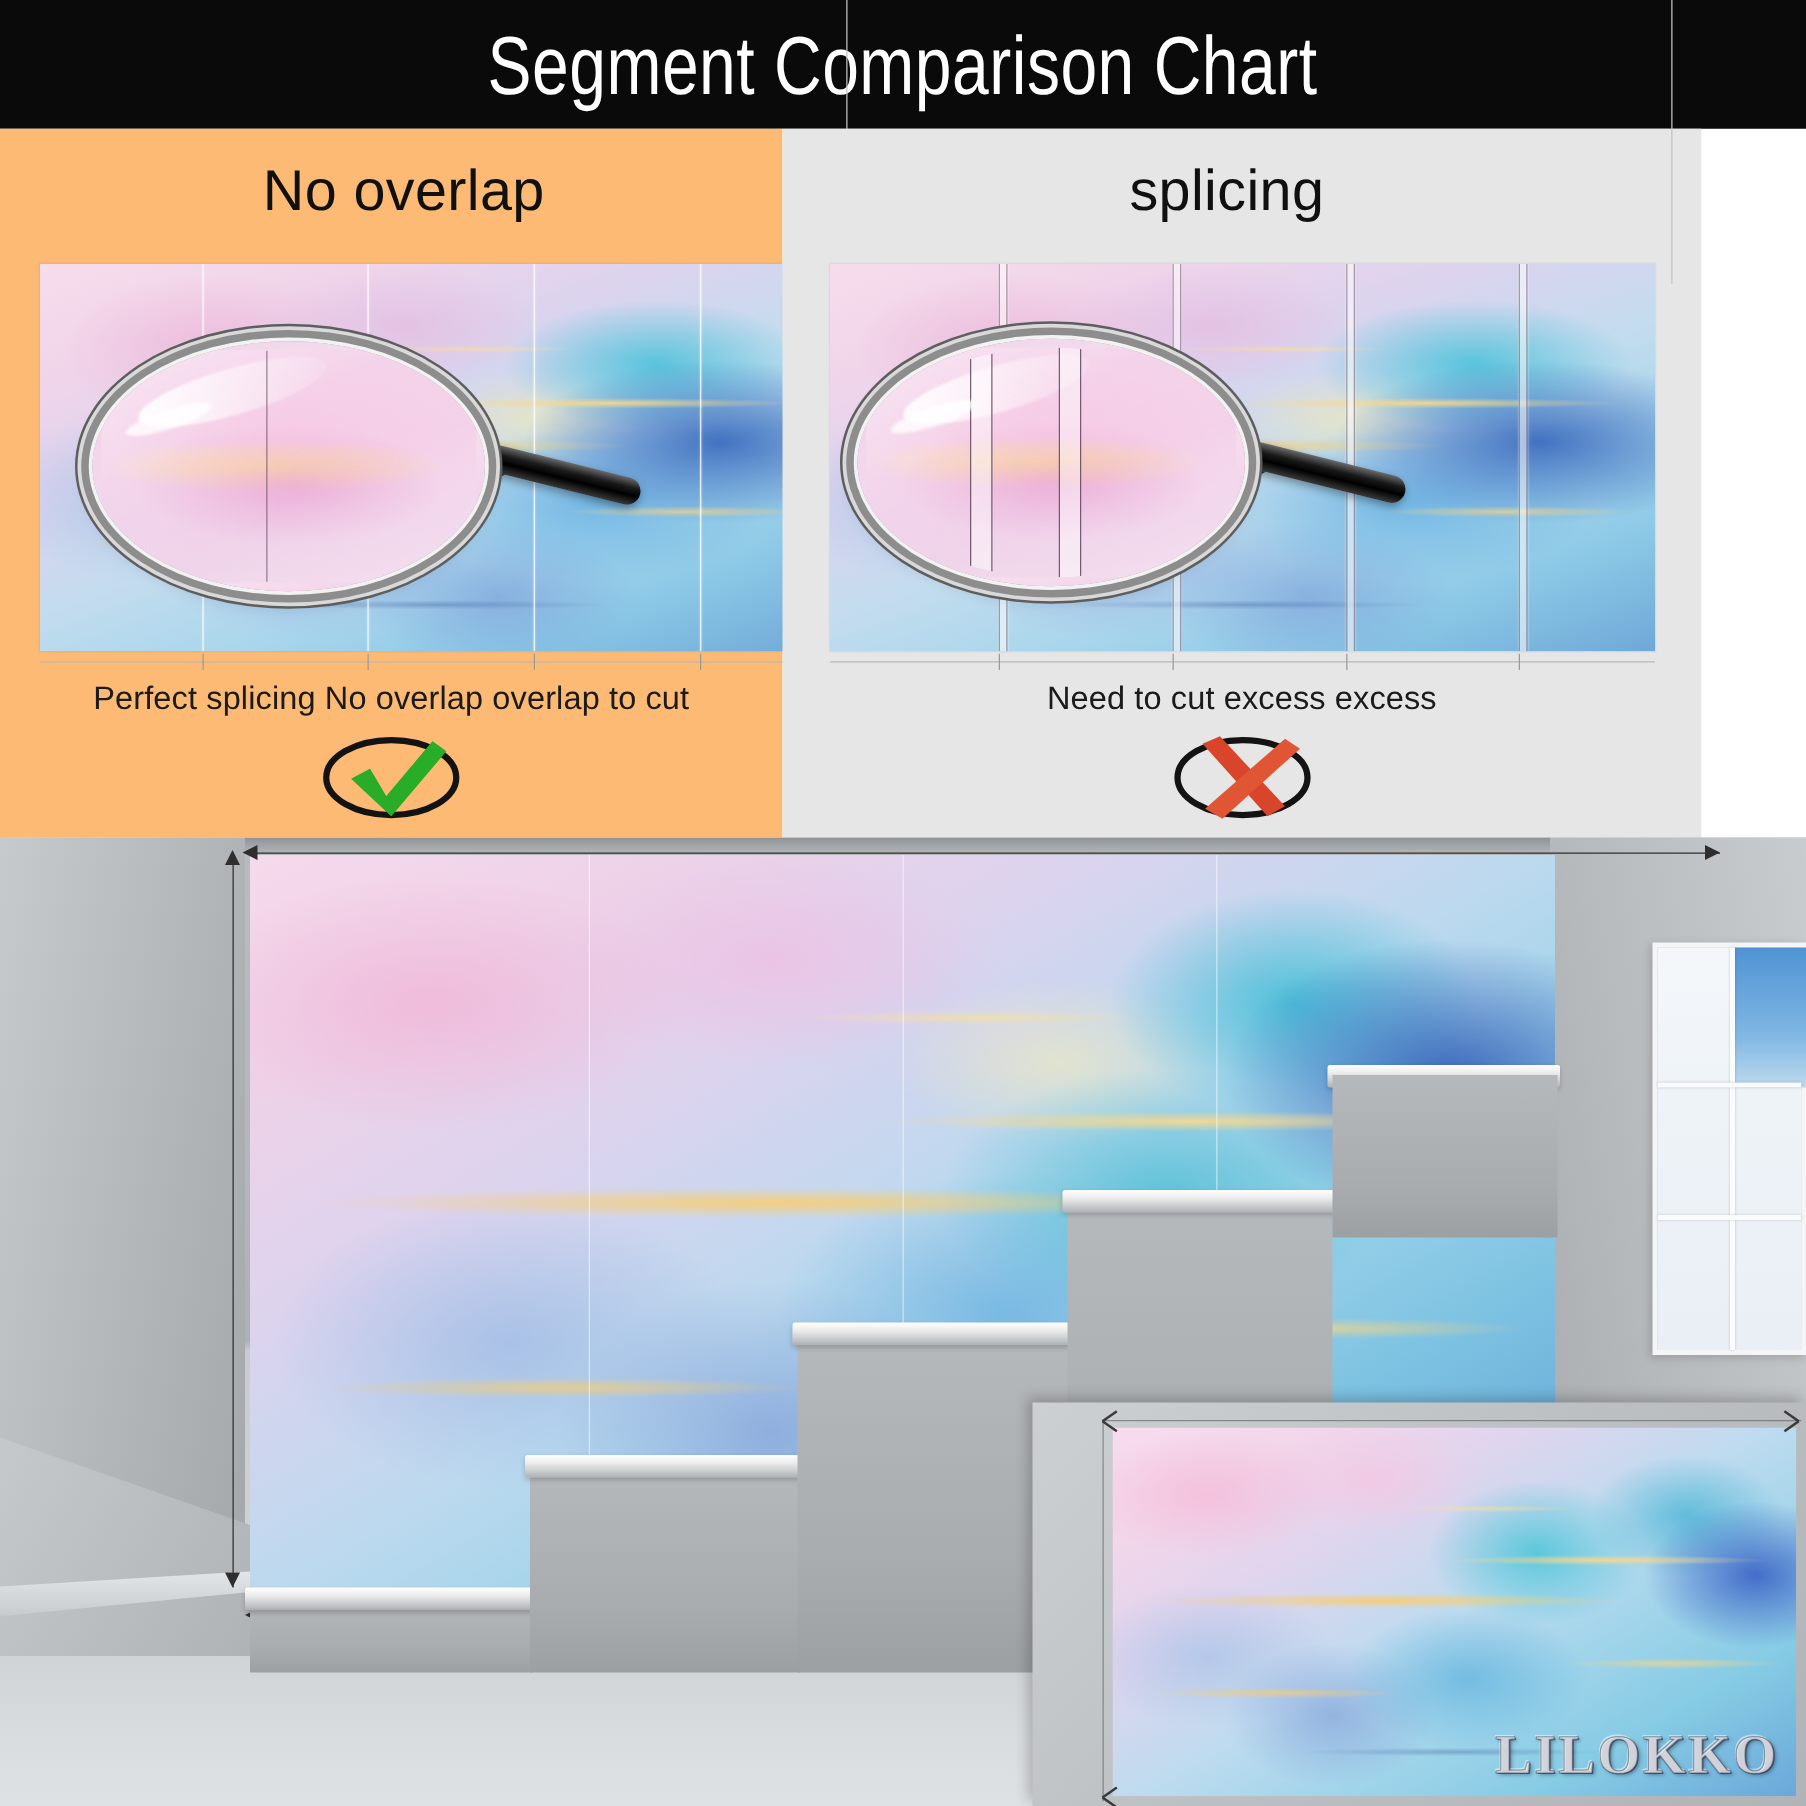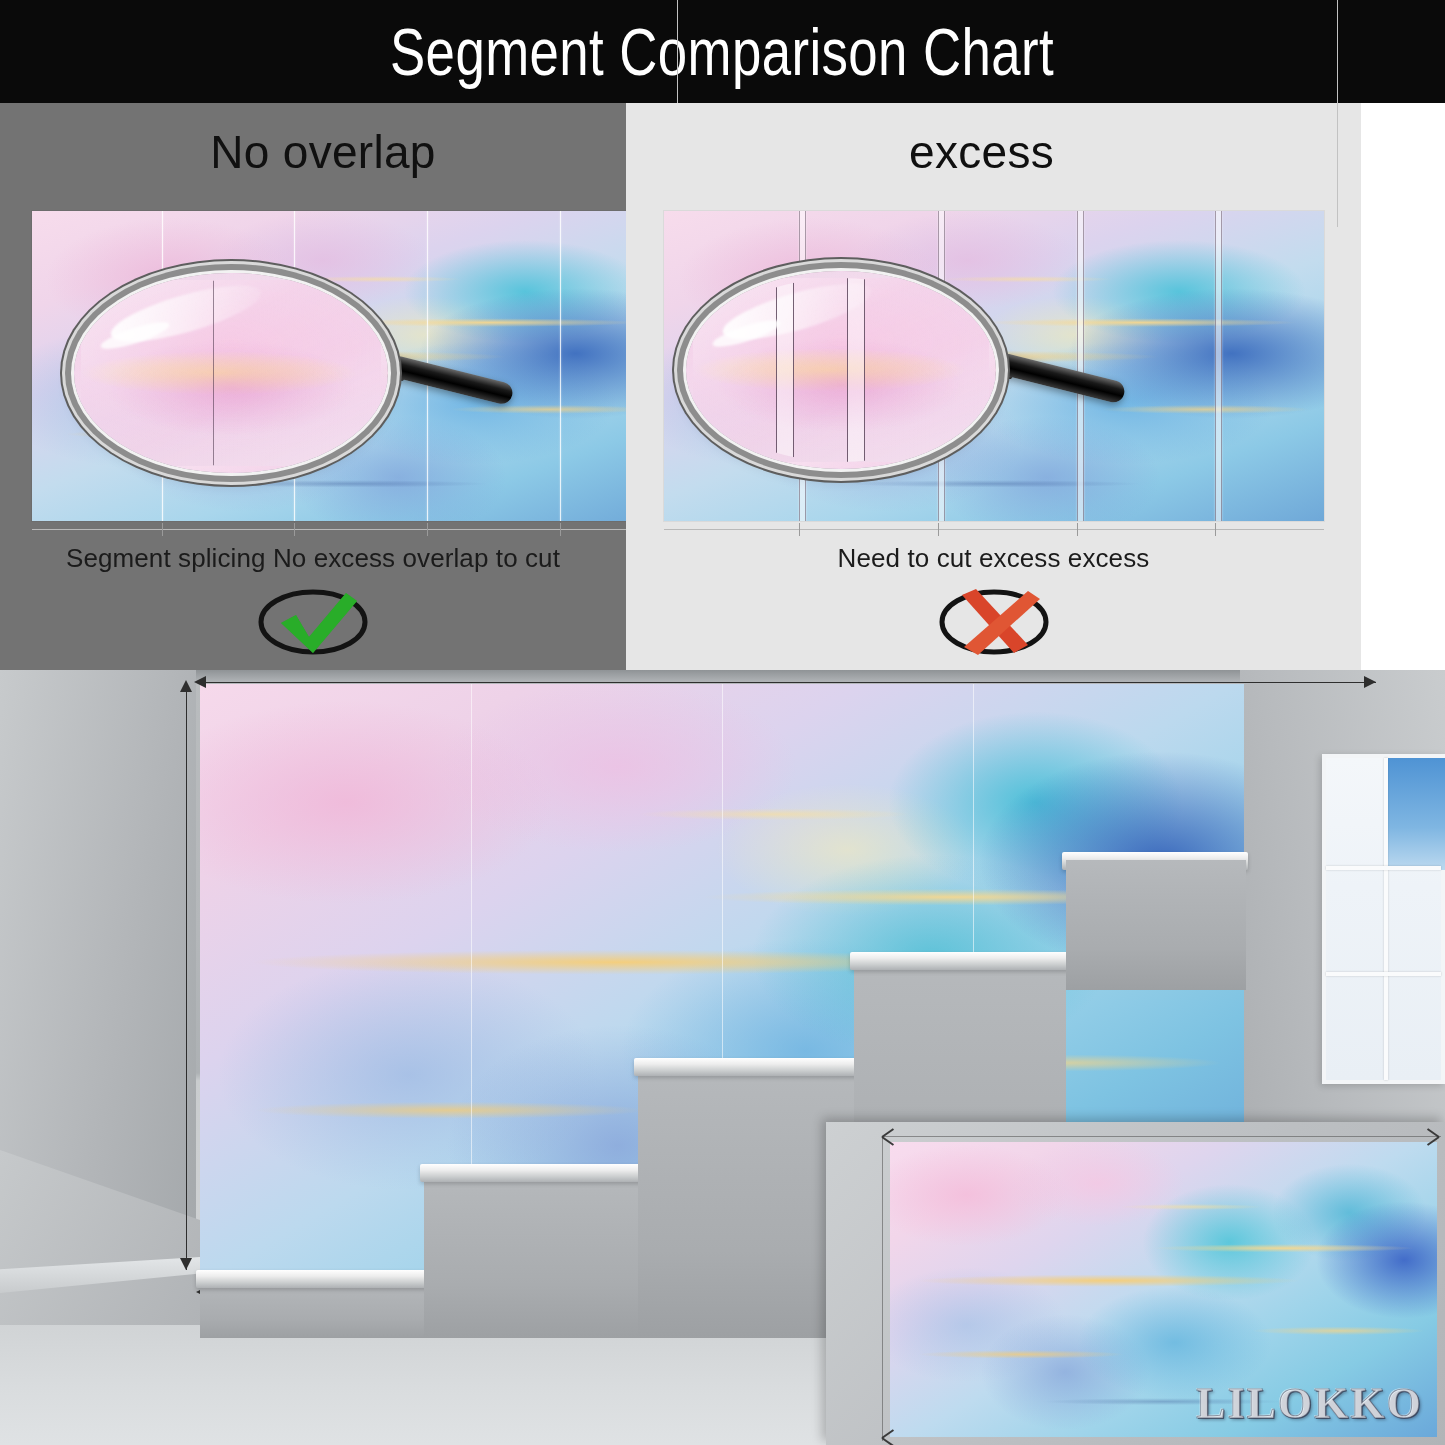--- a/index.html
+++ b/index.html
@@ -9,21 +9,21 @@
   
   .banner{position:absolute;left:0;top:0;width:1445px;height:103px;background:#0a0a0a;
           display:flex;align-items:center;justify-content:center;}
   .banner-title{color:#fff;font-size:66px;line-height:1;letter-spacing:0.5px;
                 font-family:"Liberation Sans Narrow","Liberation Sans",sans-serif;
                 transform:scaleX(0.80);transform-origin:center;white-space:nowrap;font-weight:400;}
 
   
   .compare-row{position:absolute;left:0;top:103px;width:1445px;height:567px;display:flex;}
   .cmp-col{height:100%;position:relative;}
-  .cmp-left{width:626px;background:#737373;}
+  .cmp-left{width:626px;background:#fdba74;}
   .cmp-right{width:735px;background:#e6e6e6;}
   .cmp-head{position:absolute;left:0;right:0;top:22px;text-align:center;
             font-size:46px;color:#101010;font-weight:400;letter-spacing:0.3px;}
   .cmp-left .cmp-head{transform:translateX(10px);}
   .cmp-right .cmp-head{transform:translateX(-12px);}
 
   .swatch-wrap{position:absolute;}
   .cmp-left .swatch-wrap{left:32px;top:108px;width:632px;height:310px;}
   .cmp-right .swatch-wrap{left:38px;top:108px;width:660px;height:310px;}
 
@@ -213,33 +213,33 @@
       <div class="ruler">
         <div class="ruler-line"></div>
         <div class="ruler-tick" style="left:20.5%"></div>
         <div class="ruler-tick" style="left:41.5%"></div>
         <div class="ruler-tick" style="left:62.5%"></div>
         <div class="ruler-tick" style="left:83.5%"></div>
       </div>
       <div class="ruler-end" style="right:-14px;"></div>
     </div>
 
-    <div class="cmp-caption">Segment splicing No excess overlap to cut</div>
+    <div class="cmp-caption">Perfect splicing No overlap overlap to cut</div>
 
     <div class="mark">
       <svg width="124" height="74" viewBox="0 0 124 74">
         <ellipse cx="62" cy="37" rx="52" ry="30" fill="none" stroke="#131313" stroke-width="5"></ellipse>
         <path d="M30 38 L45 30 L58 52 L95 8 L106 16 L62 68 Z" fill="#22a122"></path>
         <path d="M30 38 L45 30 L58 52 L95 8 L106 16 L62 68 Z" fill="#2fb52f" opacity="0.6"></path>
       </svg>
     </div>
   </div>
 
   <div class="cmp-col cmp-right">
-    <div class="cmp-head">excess</div>
+    <div class="cmp-head">splicing</div>
 
     <div class="swatch-wrap">
       <div class="swatch">
         <div class="marble"></div>
         <div class="seam dbl" style="left:20.5%"></div>
         <div class="seam dbl" style="left:41.5%"></div>
         <div class="seam dbl" style="left:62.5%"></div>
         <div class="seam dbl" style="left:83.5%"></div>
 
         <div class="mag">

